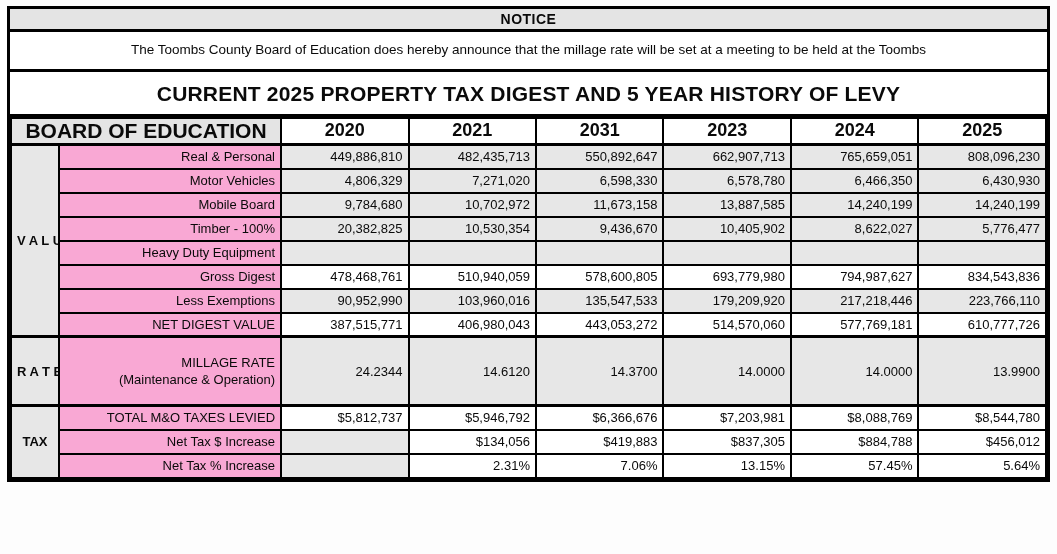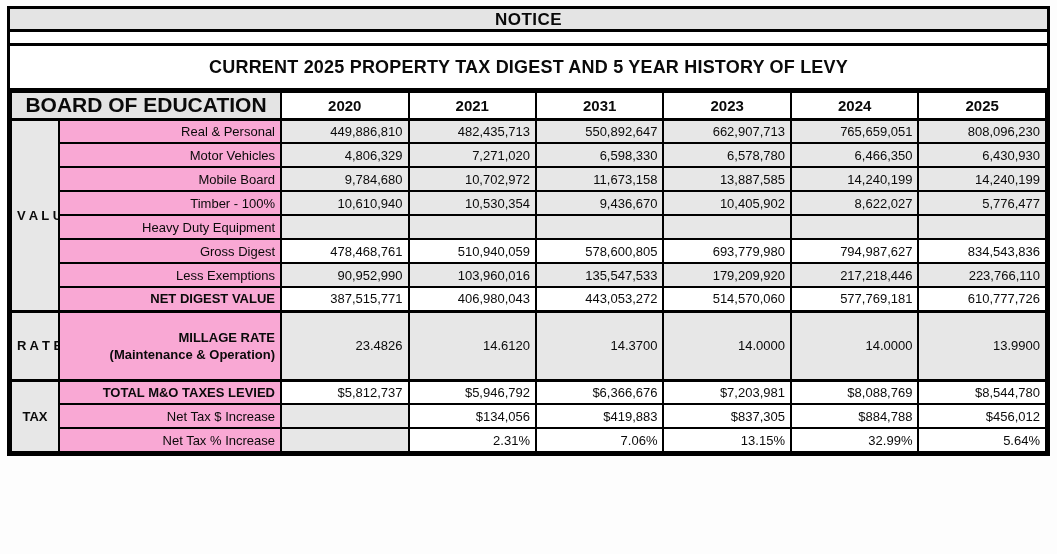--- a/index.html
+++ b/index.html
@@ -14,38 +14,38 @@
     margin: 6px 7px 0 7px;
     border: 3px solid #000;
     background: #fff;
   }
   .notice-bar {
     height: 23px;
     background: #e4e4e4;
     border-bottom: 3px solid #000;
     text-align: center;
     font-weight: bold;
-    font-size: 17px;
+    font-size: 14px;
     line-height: 21px;
     letter-spacing: 0.5px;
   }
   .notice-text {
     border-bottom: 3px solid #000;
     padding: 5px 0 6px 0;
     text-align: center;
     font-size: 13.5px;
   }
   .notice-text .nline { line-height: 25.5px; white-space: nowrap; }
   .title-bar {
     border-bottom: 3px solid #000;
     height: 45px;
     line-height: 43px;
     text-align: center;
     font-weight: bold;
-    font-size: 18px;
+    font-size: 21px;
     letter-spacing: 0.2px;
   }
   table.digest {
     width: 100%;
     border-collapse: collapse;
     table-layout: fixed;
     font-size: 13px;
   }
   table.digest td {
     border: 2px solid #000;
@@ -55,47 +55,48 @@
     white-space: nowrap;
   }
   .sh { background: #e7e7e7; }
   td.entity {
     background: #e4e4e4;
     text-align: center;
     font-weight: bold;
     font-size: 21px;
   }
   tr.head td { height: 27px; border-bottom: 3px solid #000; }
-  td.yr { text-align: center; font-weight: bold; font-size: 15px; }
+  td.yr { text-align: center; font-weight: bold; font-size: 18px; }
   td.grp {
     text-align: center;
     font-weight: bold;
     font-size: 13px;
     white-space: pre-line;
     line-height: 19px;
     padding: 0 2px;
     vertical-align: middle;
   }
   td.lbl { text-align: right; padding-right: 7px; background: #f9a8d4; }
   td.num { text-align: right; padding-right: 6px; }
-  td.b   { font-weight: bold; }
+  td.b   { font-weight: normal; }
   tr.gsep td { border-top: 3px solid #000; }
   tr.rate td { height: 69px; vertical-align: middle; }
   td.rate-lbl div { line-height: 17px; }
   .cols-group { width: 48px; }
   .cols-label { width: 222px; }
 </style>
 </head>
 <body>
 
 <div class="frame">
 
   <div class="notice-bar">NOTICE</div>
 
   <div class="notice-text">
+    <div class="nline">The Toombs County Board of Education does hereby announce that the millage rate will be set at a meeting to be held at the Toombs</div>
   </div>
 
   <div class="title-bar">CURRENT 2025 PROPERTY TAX DIGEST AND 5 YEAR HISTORY OF LEVY</div>
 
   <table class="digest">
     <colgroup>
       <col class="cols-group">
         <col class="cols-label">
       <col>
         <col>
@@ -143,21 +144,21 @@
       <td class="lbl">Mobile Board</td>
       <td class="num sh">9,784,680</td>
       <td class="num sh">10,702,972</td>
       <td class="num sh">11,673,158</td>
       <td class="num sh">13,887,585</td>
       <td class="num sh">14,240,199</td>
       <td class="num sh">14,240,199</td>
     </tr>
     <tr>
       <td class="lbl">Timber - 100%</td>
-      <td class="num sh">10,610,940</td>
+      <td class="num sh">20,382,825</td>
       <td class="num sh">10,530,354</td>
       <td class="num sh">9,436,670</td>
       <td class="num sh">10,405,902</td>
       <td class="num sh">8,622,027</td>
       <td class="num sh">5,776,477</td>
     </tr>
     <tr>
       <td class="lbl">Heavy Duty Equipment</td>
       <td class="num sh"></td>
       <td class="num sh"></td>
@@ -196,21 +197,21 @@
 
     <tr class="gsep rate">
       <td class="grp sh">R
 A
 T
 E</td>
       <td class="lbl b rate-lbl">
         <div>MILLAGE RATE</div>
         <div>(Maintenance &amp; Operation)</div>
       </td>
-      <td class="num sh">23.4826</td>
+      <td class="num sh">24.2344</td>
       <td class="num sh">14.6120</td>
       <td class="num sh">14.3700</td>
       <td class="num sh">14.0000</td>
       <td class="num sh">14.0000</td>
       <td class="num sh">13.9900</td>
     </tr>
 
     <tr class="gsep">
       <td class="grp sh" rowspan="3">TAX</td>
       <td class="lbl b">TOTAL M&amp;O TAXES LEVIED</td>
@@ -229,18 +230,18 @@
       <td class="num">$837,305</td>
       <td class="num">$884,788</td>
       <td class="num">$456,012</td>
     </tr>
     <tr>
       <td class="lbl">Net Tax % Increase</td>
       <td class="num sh"></td>
       <td class="num">2.31%</td>
       <td class="num">7.06%</td>
       <td class="num">13.15%</td>
-      <td class="num">32.99%</td>
+      <td class="num">57.45%</td>
       <td class="num">5.64%</td>
     </tr>
   </tbody>
     </table>
 </div>
 
 </body></html>

